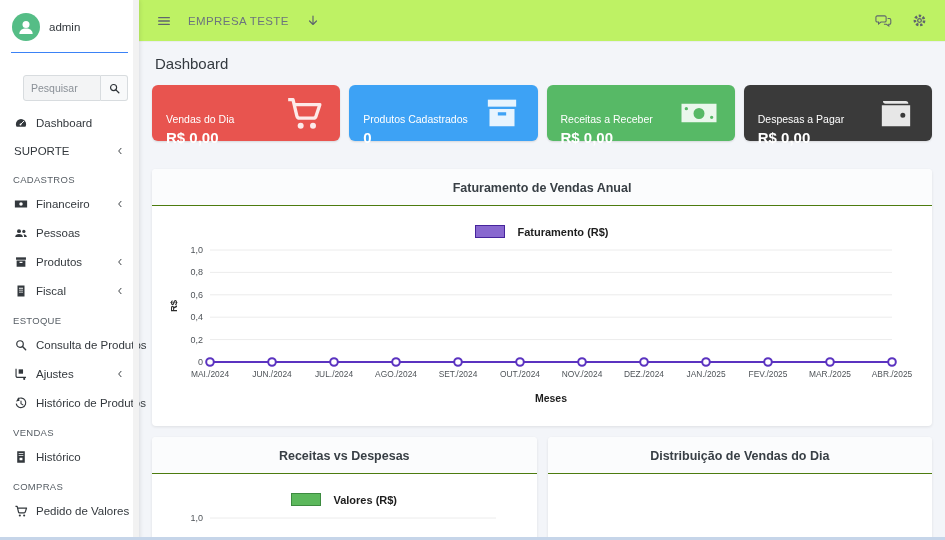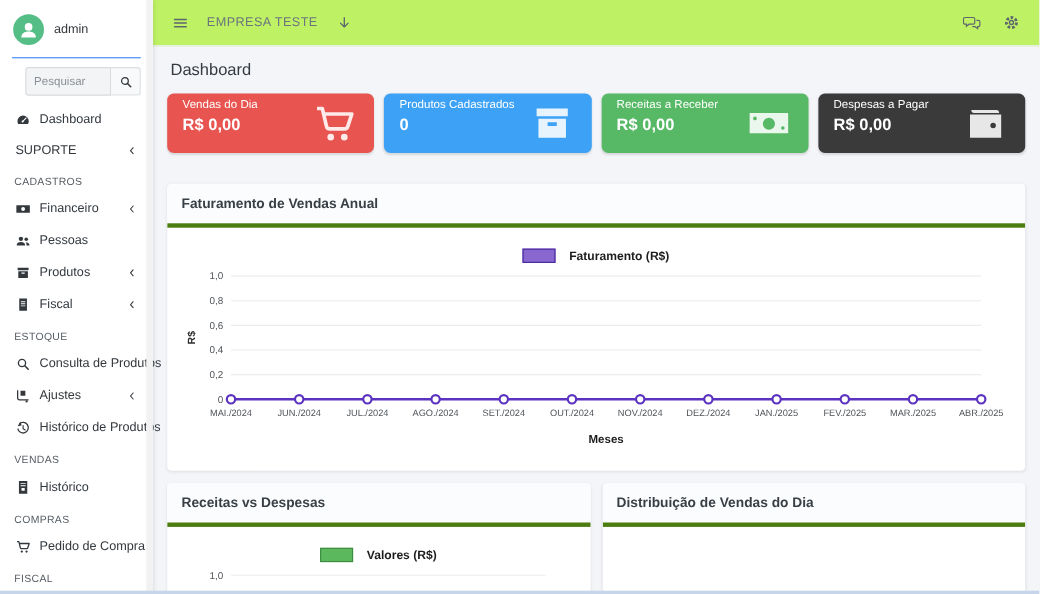--- a/index.html
+++ b/index.html
@@ -16,21 +16,21 @@
   .sidebar{
     position:absolute; left:0; top:0; bottom:0; width:139px;
     background:#fff; z-index:20;
     box-shadow:1px 0 4px rgba(0,0,0,.10);
     padding:10px 11px 0 11px;
   }
   .sb-scroll{ position:absolute; right:0; top:0; bottom:0; width:6px; background:#f2f2f2; }
   .user-panel{ display:flex; align-items:center; gap:9px; padding:3px 1px 11px 1px; border-bottom:1px solid #3b82f6; }
   .avatar{ width:28px; height:28px; border-radius:50%; background:#55bd86; color:#fff; padding:4px; }
   .user-name{ font-size:11.5px; color:#33383d; }
-  .search-row{ display:flex; margin-top:8px; height:26px;padding-left:12px; }
+  .search-row{ display:flex; margin-top:22px; height:26px;padding-left:12px; }
   .search-input{
     flex:1; min-width:0; border:1px solid #d8dcdf; background:#f3f4f5;
     border-radius:3px 0 0 3px; font-size:10.5px; padding:0 7px; color:#555;
     font-family:"Liberation Sans", sans-serif; outline:none;
   }
   .search-input::placeholder{ color:#8a9097; }
   .search-btn{
     width:27px; border:1px solid #d8dcdf; border-left:none; background:#f8f9fa;
     border-radius:0 3px 3px 0; display:flex; align-items:center; justify-content:center; cursor:pointer;
   }
@@ -52,29 +52,29 @@
   .tb-right{ margin-left:auto; display:flex; align-items:center; gap:19px; }
   .tb-right .tb-icon{ width:17px; height:17px; }
 
   
   .content{ position:absolute; left:139px; right:0; top:42px; bottom:0; padding:0 13px; }
   .page-header{ padding:13px 3px 0 3px; }
   .page-title{ font-size:15px; font-weight:400; color:#343a40; }
 
   .cards{ display:grid; grid-template-columns:repeat(4,1fr); gap:9px; margin-top:13px; }
   .card{
-    border-radius:6px; color:#fff; padding:4px 14px; height:54px; position:relative;
+    border-radius:6px; color:#fff; padding:28px 14px; height:54px; position:relative;
     box-shadow:0 1px 2px rgba(0,0,0,.12); cursor:default;
   }
   .card .c-label{ font-size:10.5px; }
   .card .c-value{ font-size:15px; font-weight:bold; margin-top:4px; }
   .card .icon{ position:absolute; right:16px; top:50%; transform:translateY(-50%); width:40px; height:40px; color:rgba(255,255,255,.88); }
 
   .panel{ background:#fff; border-radius:4px; box-shadow:0 1px 3px rgba(0,0,0,.09); margin-top:28px; overflow:hidden; }
-  .panel-header{ background:#fbfcfd; border-bottom:4px solid #4d7c0f; padding:9px 13px; }
+  .panel-header{ background:#fbfcfd; border-bottom:1px solid #4d7c0f; padding:9px 13px;text-align:center; }
   .panel-title{ font-size:12.5px; font-weight:bold; color:#383f45; }
   .panel-body{ padding:6px 12px 12px 12px; }
 
   .chart-legend{ display:flex; align-items:center; justify-content:center; gap:12px; padding:13px 0 2px 0; }
   .legend-swatch{ width:30px; height:13px; border-style:solid; border-width:1.5px; }
   .legend-label{ font-size:11px; font-weight:bold; color:#1d1d1d; }
 
   .bottom-grid{ display:grid; grid-template-columns:1fr 1fr; gap:11px; }
   .bottom-grid .panel{ margin-top:11px; height:230px; }
 
@@ -221,21 +221,21 @@
       </div>
       <div class="nav-header">COMPRAS</div>
       <div class="nav-item">
         <span class="icon">
           <svg viewBox="0 0 24 24">
             <path d="M2.5 4h2.9l2.3 9.7a1.8 1.8 0 0 0 1.8 1.4h8a1.8 1.8 0 0 0 1.8-1.4L21.5 7H6.2" fill="none" stroke="currentColor" stroke-width="2" stroke-linejoin="round"></path>
             <circle cx="10" cy="19.6" r="1.8" fill="currentColor"></circle>
             <circle cx="17.4" cy="19.6" r="1.8" fill="currentColor"></circle>
           </svg>
         </span>
-        <span class="lbl">Pedido de Compra</span>
+        <span class="lbl">Pedido de Valores</span>
       </div>
       <div class="nav-header">FISCAL</div>
     </nav>
   <div class="sb-scroll"></div>
 </aside>
 
 <header class="topbar">
   <span class="tb-icon icon">
     <svg viewBox="0 0 24 24">
         <path d="M4 7h16M4 12h16M4 17h16" fill="none" stroke="currentColor" stroke-width="2" stroke-linecap="round"></path>

